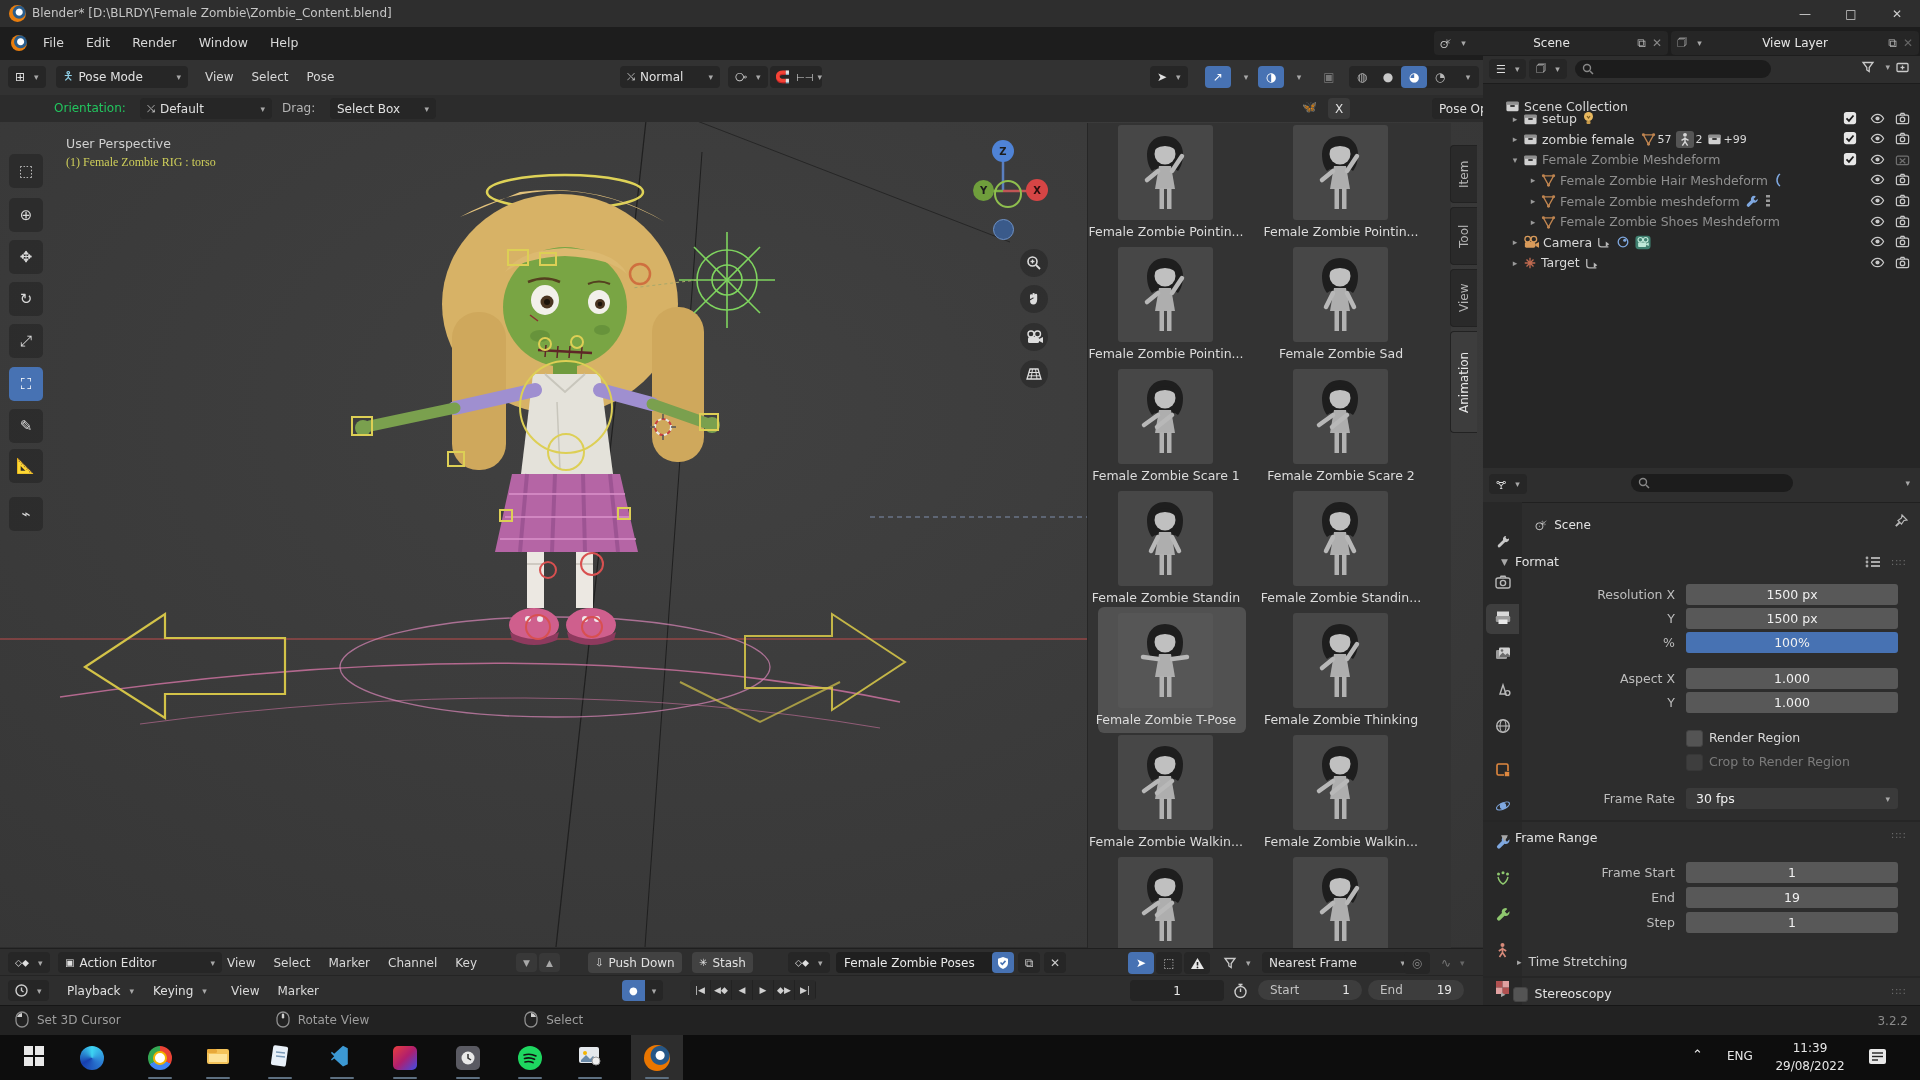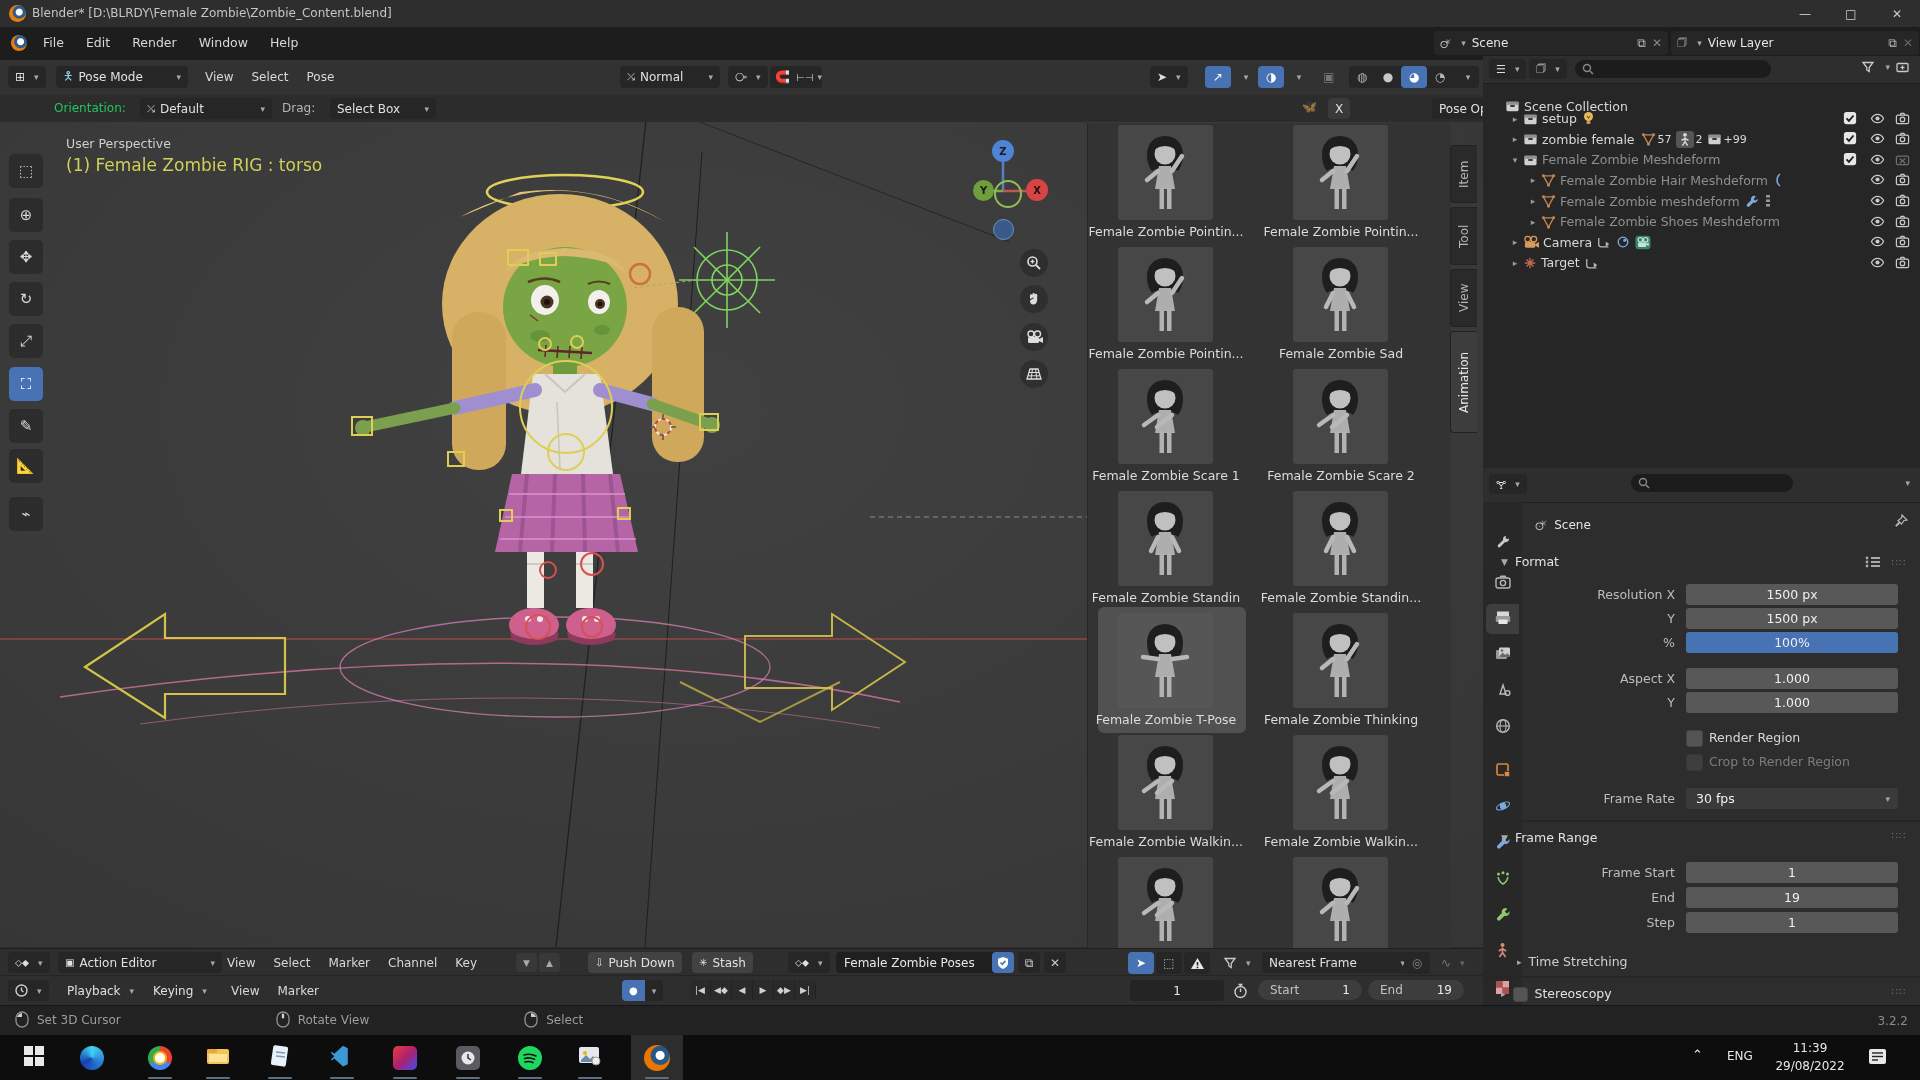--- a/index.html
+++ b/index.html
@@ -9,38 +9,38 @@
   .abs{position:absolute;}
   .row{display:flex;align-items:center;}
   .chev{color:#a8a8a8;font-size:9px;margin-left:4px;}
   
   #titlebar{left:0;top:0;width:1920px;height:27px;background:#2e2e2e;}
   #titlebar .title{position:absolute;left:32px;top:6px;color:#c5c5c5;font-size:12px;}
   .blender-logo{width:17px;height:17px;border-radius:50%;
     background:radial-gradient(circle at 60% 42%,#fff 0 3px,#2a5d8c 4px 6px,#e87d0d 7px);}
   .winbtn{width:46px;height:27px;display:flex;align-items:center;justify-content:center;color:#cfcfcf;font-size:12px;}
   
-  #menubar{left:0;top:27px;width:1920px;height:33px;background:#1d1d1d;border-bottom:1px solid #111;}
+  #menubar{left:0;top:27px;width:1920px;height:33px;background:#1d1d1d;border-bottom:1px solid #111;text-align:center;}
   .menu-item{padding:0 11px;line-height:32px;color:#d8d8d8;font-size:12.5px;}
   .ws-tab{padding:0 13px;line-height:29px;margin-top:3px;color:#9a9a9a;font-size:12.5px;border-radius:5px 5px 0 0;}
   .ws-tab.active{background:#3f3f3f;color:#efefef;}
   .idblock{height:24px;background:#262626;border-radius:4px;display:flex;align-items:center;padding:0 6px;gap:6px;}
   .idblock .icn{font-size:11px;}
   
   .hdr{background:#323232;border-bottom:1px solid #232323;}
   .hbtn{background:#262626;border-radius:4px;height:22px;display:flex;align-items:center;padding:0 7px;gap:5px;color:#e0e0e0;}
   .hmenu{padding:0 9px;color:#d8d8d8;}
   .tglbtn{width:26px;height:22px;border-radius:4px;display:flex;align-items:center;justify-content:center;background:transparent;}
   .tglbtn.on{background:#4772b3;}
   .tglbtn.grp{background:#262626;}
   
   #vp-canvas{left:0;top:122px;width:1487px;height:825px;
     background:radial-gradient(ellipse at 45% 35%,#414141 0%,#3a3a3a 60%,#353535 100%);text-align:center;}
   .vp-overlay1{color:#d0d0d0;font-size:12.5px;}
-  .vp-overlay2{color:#cfcf5a;font-size:17px;}
+  .vp-overlay2{color:#cfcf5a;font-size:12px;font-family:Liberation Serif, serif;}
   .toolbtn{width:34px;height:34px;border-radius:5px;background:#2b2b2bdd;display:flex;align-items:center;justify-content:center;color:#d8d8d8;font-size:15px;}
   .toolbtn.active{background:#4772b3;color:#fff;}
   .navball{position:absolute;border-radius:50%;display:flex;align-items:center;justify-content:center;font-size:10px;font-weight:bold;color:#1c1c1c;}
   .navbtn{position:absolute;width:28px;height:28px;border-radius:50%;background:#2a2a2ab8;display:flex;align-items:center;justify-content:center;}
   
   #pose-panel{left:1087px;top:123px;width:363px;height:825px;background:#333333;border-left:1px solid #262626;overflow:hidden;}
   .pose-label{position:absolute;width:170px;text-align:center;color:#dcdcdc;font-size:12.5px;white-space:nowrap;overflow:hidden;}
   .pose-thumb{position:absolute;width:95px;height:95px;background:#474747;border-radius:3px;overflow:hidden;}
   .pose-sel-bg{position:absolute;background:#515151;border-radius:6px;}
   #ntabs{left:1450px;top:123px;width:33px;height:825px;}

